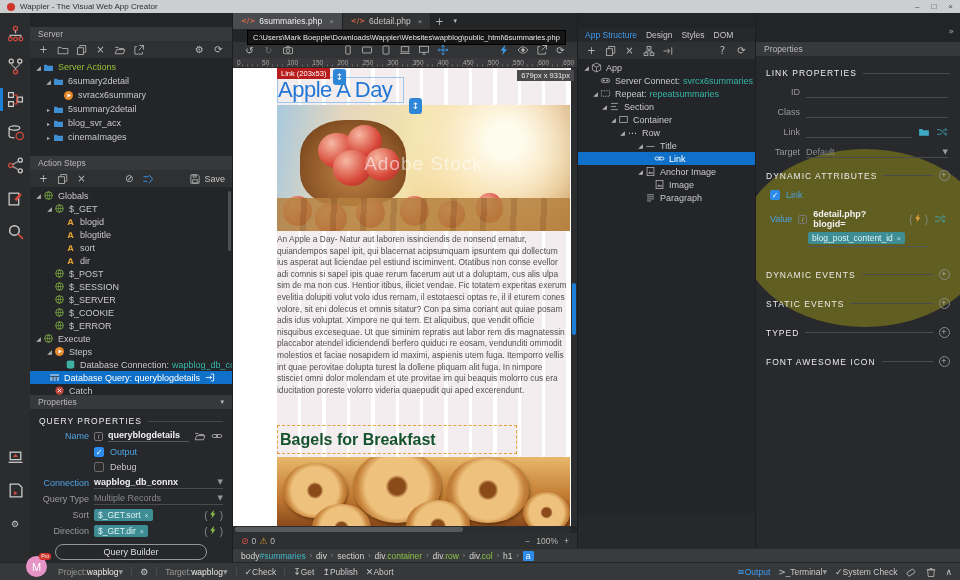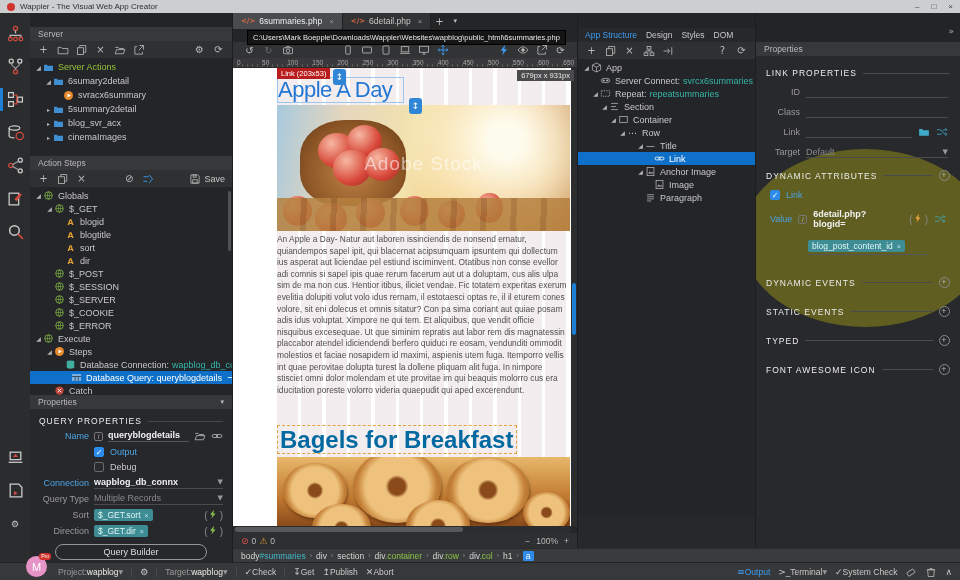--- a/index.html
+++ b/index.html
@@ -89,21 +89,21 @@
   .img1{position:absolute;left:44px;top:37px;width:293px;height:126px;z-index:1;overflow:hidden;background:
     radial-gradient(circle at 78% 28%,rgba(255,255,243,.95) 0 7%,rgba(255,244,205,0) 42%),
     radial-gradient(circle at 88% 48%,rgba(255,226,150,.75),transparent 55%),
     linear-gradient(100deg,#a8c9de 0%,#e6d7bd 22%,#f2e2ae 45%,#efbf70 66%,#d68e4e 82%,#9a5a30 100%)}
   .wood{position:absolute;bottom:0;left:0;width:100%;height:26%;background:repeating-linear-gradient(92deg,#b5803f 0 24px,#a06c32 24px 30px);opacity:.85}
   .basket{position:absolute;left:8%;top:12%;width:36%;height:68%;background:radial-gradient(ellipse at 50% 60%,#c08344 0%,#8a5425 65%,#653a17 100%);border-radius:42% 42% 38% 38%}
   .apple{position:absolute;border-radius:50%;background:radial-gradient(circle at 35% 30%,#f6b8a2,#d8483a 60%,#9c2a20)}
   .wm{position:absolute;left:0;top:38%;width:100%;text-align:center;color:rgba(255,255,255,.55);font-size:19px;letter-spacing:1px;z-index:2}
   .para{position:absolute;left:44px;top:166px;width:293px;height:189px;font-size:8.4px;line-height:11.6px;color:#4f4f4f;z-index:1;overflow:hidden}
   .h2box{position:absolute;left:44px;top:357px;width:240px;height:29px;border:1px dashed #e2a23c;z-index:2;padding-left:2px}
-  .h2box h2{font-size:24px;font-weight:bold;color:#0369a1;line-height:27px;white-space:nowrap}
+  .h2box h2{font-size:16px;font-weight:bold;color:#14532d;line-height:27px;white-space:nowrap}
   .img2{position:absolute;left:44px;top:389px;width:293px;height:69px;z-index:1;overflow:hidden;background:linear-gradient(180deg,#e8b86a,#c07830 60%,#8a4a1a)}
   .bagel{position:absolute;border-radius:50%;background:radial-gradient(circle at 50% 50%,#8a4a1a 0 14%,#eec27c 20% 55%,#c48038 70%,#9a5c22 100%);box-shadow:1px 2px 3px rgba(60,30,5,.5)}
   .vscroll{position:absolute;right:0;top:55px;width:6px;height:458px;background:#2c2d2f}
   .vthumb{position:absolute;left:1px;top:215px;width:4px;height:52px;background:#1d7fd6;border-radius:2px}
   .hscroll{position:absolute;left:0;top:513px;width:338px;height:7px;background:#2c2d2f}
   .hthumb{position:absolute;left:2px;top:1px;width:228px;height:5px;background:#57585a;border-radius:2px}
   .cstatus{position:absolute;left:0;top:520px;width:344px;height:15px;background:#2e2f31;display:flex;align-items:center;padding:0 8px;gap:3px;font-size:8.5px;color:#bbb}
   .errico{color:#e05252;font-size:9px;font-family:"DejaVu Sans",sans-serif}
   .warnico{color:#e0a030;font-size:9px;font-family:"DejaVu Sans",sans-serif}
   .zctl{display:flex;align-items:center;gap:6px;margin-left:auto}
@@ -513,21 +513,21 @@
           <span class="tw"></span>
           <span class="ic ">
             <svg viewBox="0 0 16 16">
               <ellipse cx="8" cy="4" rx="5.5" ry="2" fill="#3fb0a0"></ellipse>
               <path d="M2.5 4v8c0 1.1 2.5 2 5.5 2s5.5-.9 5.5-2V4" fill="#3fb0a0"></path>
             </svg>
           </span>
           <span class="tl">Database Connection: </span>
           <span class="tv">wapblog_db_connx</span>
         </div>
-        <div class="trow sel" style="padding-left:32px">
+        <div class="trow sel" style="padding-left:10px">
           <span class="tw"></span>
           <span class="ic ">
             <svg viewBox="0 0 16 16">
               <rect x="1.5" y="3" width="13" height="10" fill="#7db5e8"></rect>
               <path d="M1.5 6.5h13M6 6.5V13M10.5 6.5V13" stroke="#1e2022"></path>
             </svg>
           </span>
           <span class="tl">Database Query: queryblogdetails</span>
           <span class="ic sfx">
             <svg viewBox="0 0 16 16" fill="none" stroke="#fff" stroke-width="1.2">
@@ -966,21 +966,21 @@
         </div>
         <div class="sectitle">
           <span>DYNAMIC ATTRIBUTES</span>
             <span class="line"></span>
           <span class="pluscirc">+</span>
         </div>
         <div class="dynrow">
           <span class="cb on">✓</span>
           <span class="lbl">Link</span>
         </div>
-        <div class="dynrow" style="margin-bottom:12px">
+        <div class="dynrow" style="margin-bottom:4px">
           <span class="lbl">Value</span>
           <span class="infobox">i</span>
           <span class="vprefix">6detail.php?blogid=</span>
           <span class="sp"></span>
           <span class="dynb">(<span class="fico"><svg viewBox="0 0 16 16">
                   <path d="M9.5 1L3.5 9H7l-1.5 6L12 7H8.5z" fill="#e6a23c"></path>
                 </svg></span>)</span>
           <span class="rico"><svg viewBox="0 0 16 16" fill="none" stroke="#3fb0c9" stroke-width="1.1">
                 <path d="M1.5 5h3.5c4 0 4 6 8 6M1.5 11h3.5c1.1 0 2-.4 2.7-1M9 6c.7-.6 1.8-1 3-1h1M14.5 5l-2-2m2 2l-2 2M14.5 11l-2-2m2 2l-2 2"></path>
               </svg></span>

